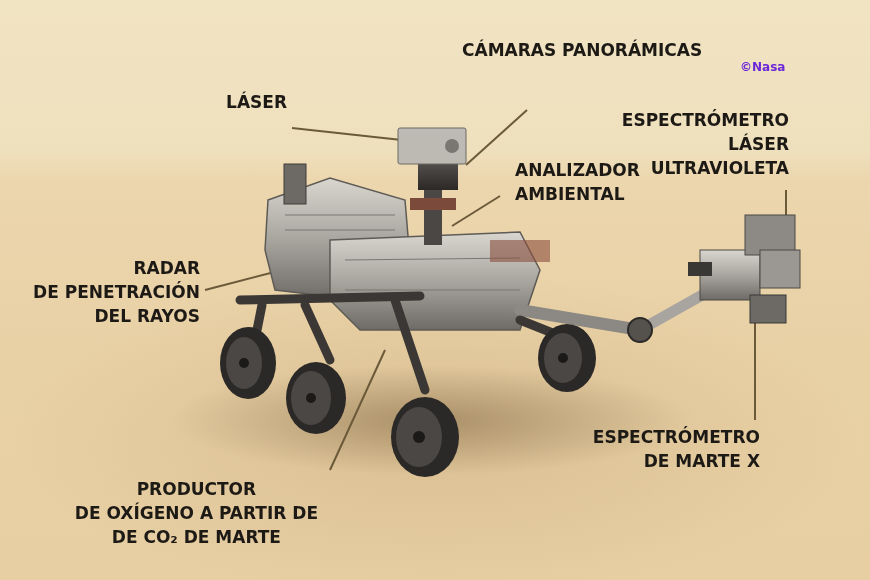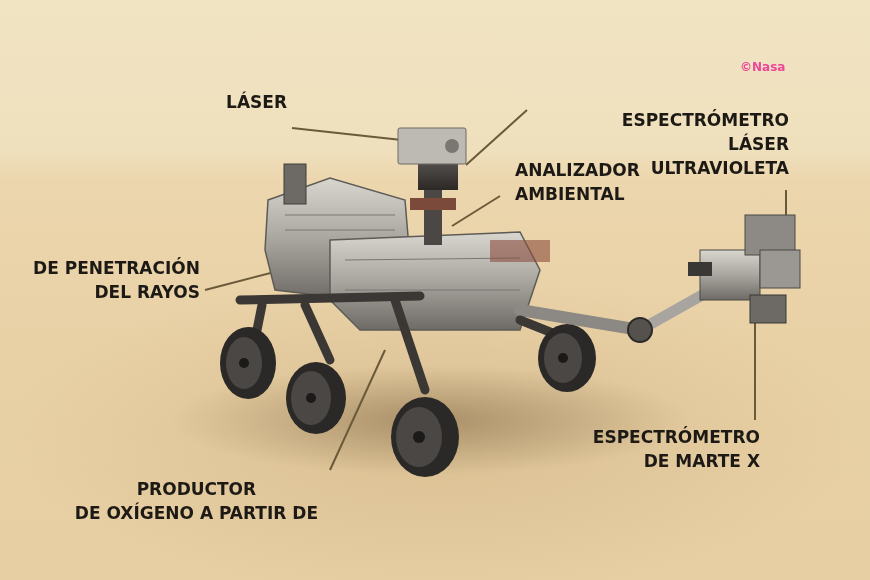--- a/index.html
+++ b/index.html
@@ -20,21 +20,21 @@
     font-size: 17px;
     line-height: 24px;
     letter-spacing: 0px;
     white-space: nowrap;
   }
   .label span { display: block; }
   .right { text-align: right; }
   .left { text-align: left; }
   .watermark {
     position: absolute; left: 740px; top: 60px;
-    color: #ec4899; font-weight: bold; font-size: 12px;
+    color: #6d28d9; font-weight: bold; font-size: 12px;
   }
   svg.scene { position: absolute; left: 0; top: 0; }
 </style>
 </head>
 <body>
 
 <div class="bg"></div>
 
 <svg class="scene" width="870" height="580" viewBox="0 0 870 580">
   <defs>
@@ -127,43 +127,46 @@
       <ellipse cx="567" cy="358" rx="29" ry="34" fill="#2b2927"></ellipse>
       <ellipse cx="563" cy="358" rx="19" ry="25" fill="#4a4744"></ellipse>
       <circle cx="563" cy="358" r="5" fill="#1b1a19"></circle>
     </g>
   </g>
 </svg>
 
 <div class="watermark">©Nasa</div>
 
 <div class="label left" style="left:462px; top:38px;">
+  <span>CÁMARAS PANORÁMICAS</span>
 </div>
 
 <div class="label right" style="right:583px; top:90px;">
   <span>LÁSER</span>
 </div>
 
 <div class="label right" style="right:81px; top:108px;">
   <span>ESPECTRÓMETRO</span>
   <span>LÁSER</span>
   <span>ULTRAVIOLETA</span>
 </div>
 
 <div class="label left" style="left:515px; top:158px;">
   <span>ANALIZADOR</span>
   <span>AMBIENTAL</span>
 </div>
 
 <div class="label right" style="right:670px; top:256px;">
+  <span>RADAR</span>
   <span>DE PENETRACIÓN</span>
   <span>DEL RAYOS</span>
 </div>
 
 <div class="label right" style="right:110px; top:425px;">
   <span>ESPECTRÓMETRO</span>
   <span>DE MARTE X</span>
 </div>
 
 <div class="label right" style="right:552px; top:477px;text-align:center;">
   <span>PRODUCTOR</span>
   <span>DE OXÍGENO A PARTIR DE</span>
+  <span>DE CO₂ DE MARTE</span>
 </div>
 
 </body></html>

